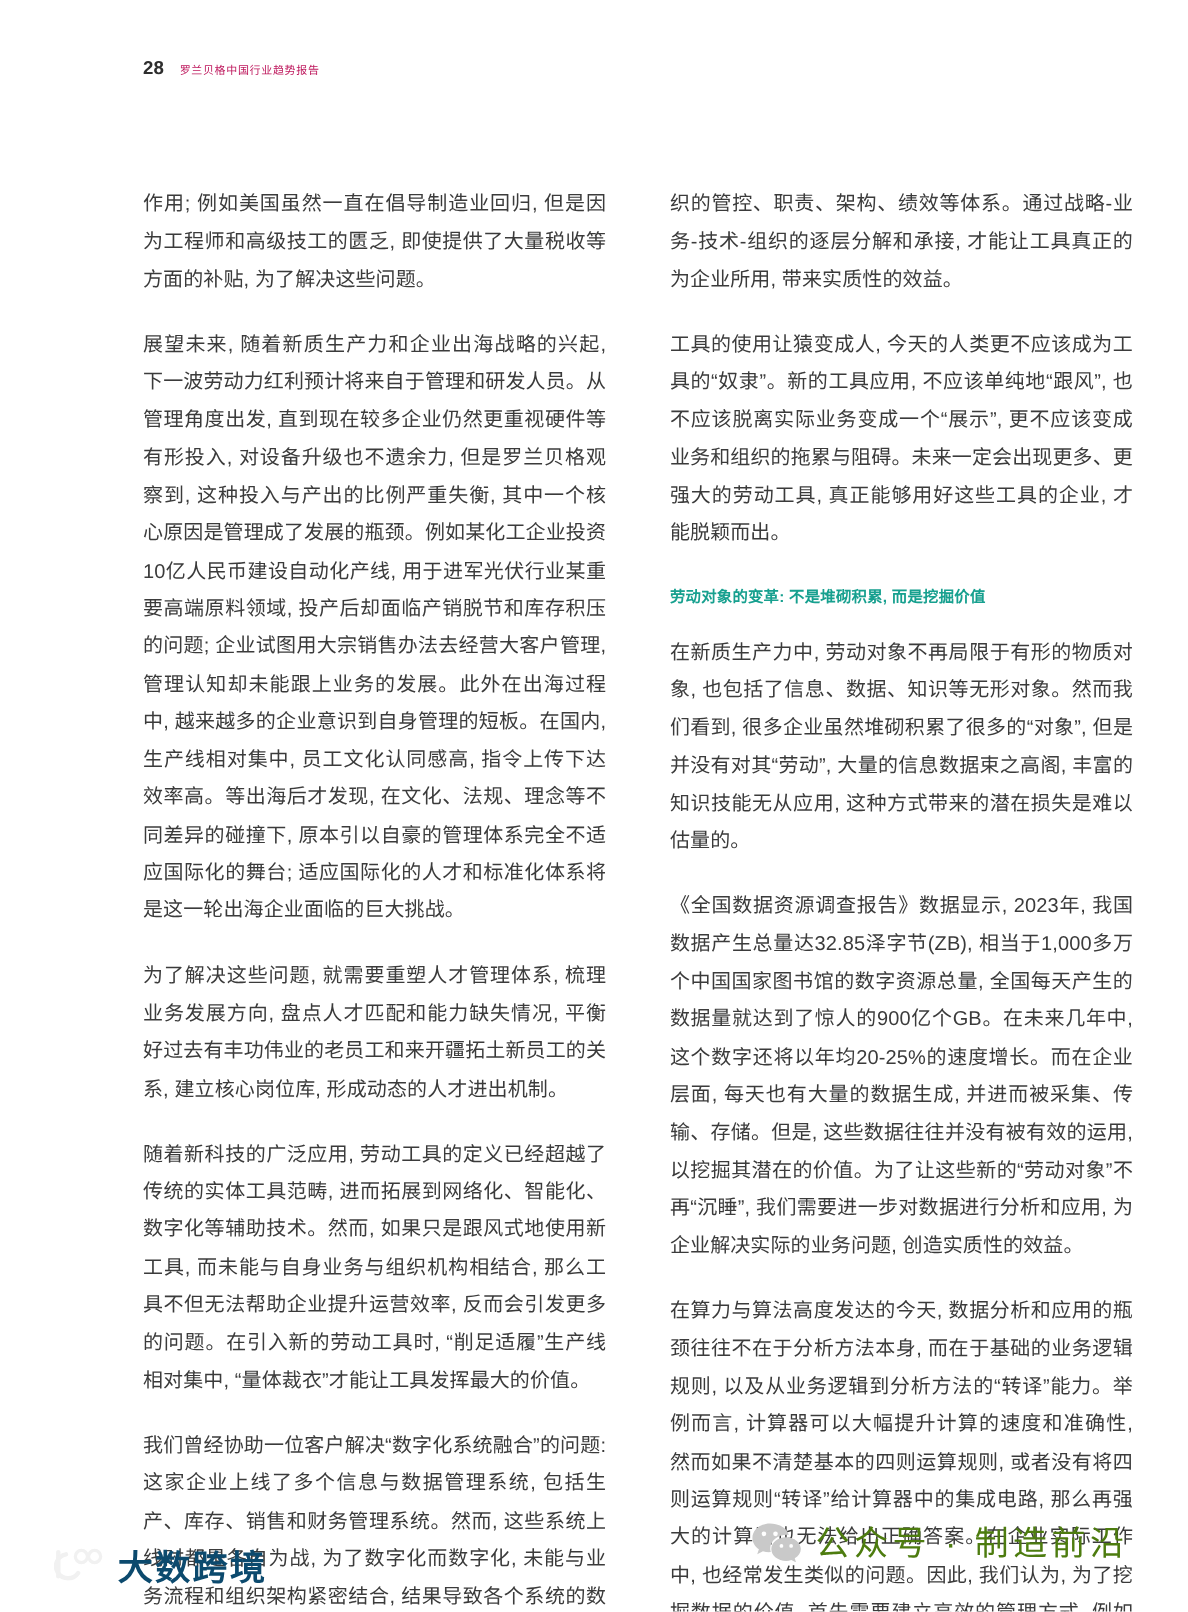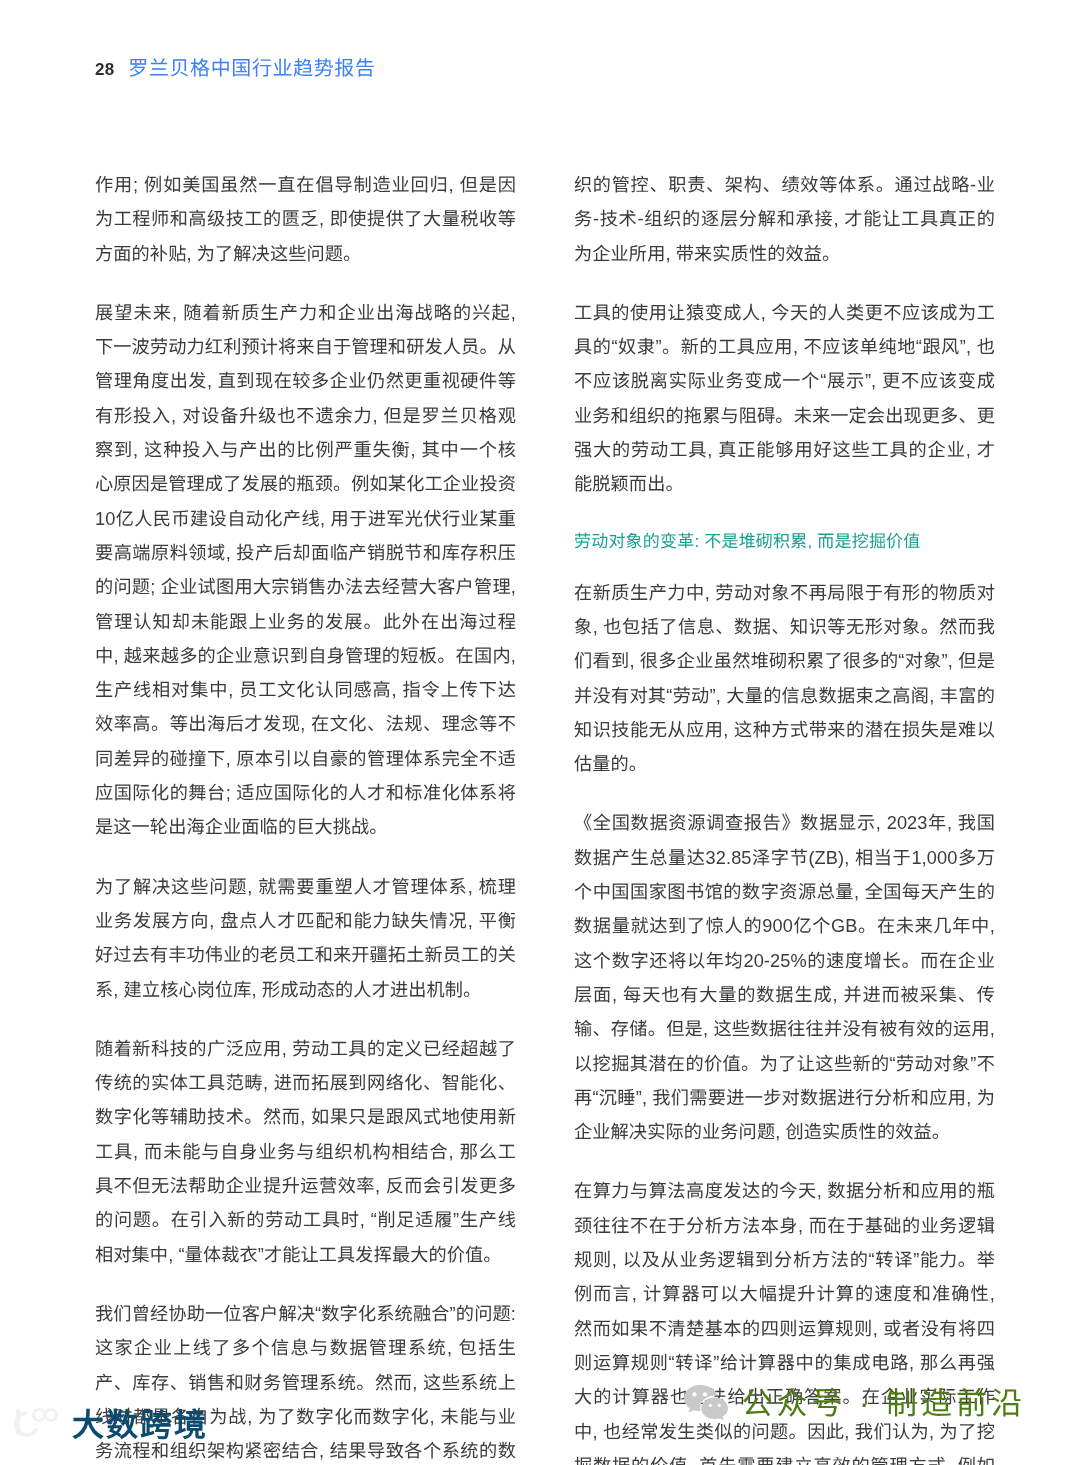--- a/index.html
+++ b/index.html
@@ -15,42 +15,43 @@
     overflow: hidden;
     font-family: "Liberation Sans", "DejaVu Sans", sans-serif;
     color: #3a3a3a;
     -webkit-font-smoothing: antialiased;
   }
 
   .page {
     position: absolute;
     inset: 0;
     background: #ffffff;
+    margin-left: 35px;
   }
 
   
   .running-head {
     position: absolute;
     top: 52px;
     left: 95px;
     display: flex;
     align-items: baseline;
     gap: 14px;
     white-space: nowrap;
   }
   .page-number {
     font-size: 17px;
     font-weight: bold;
     color: #2e2e2e;
     letter-spacing: 0.2px;
   }
   .head-title {
-    font-size: 20px;
+    font-size: 10px;
     font-weight: normal;
-    color: #3b82f6;
+    color: #be185d;
     letter-spacing: 0.6px;
   }
 
   
   .columns {
     position: absolute;
     top: 168px;
     left: 95px;
     width: 900px;
     display: flex;
@@ -67,23 +68,23 @@
     color: #3b3b3b;
     text-align: justify;
     text-justify: inter-ideograph;
     letter-spacing: 0.1px;
     word-break: break-all;
   }
   p.para:last-child { margin-bottom: 0; }
 
   h2.section-heading {
     margin: 16px 0 19px 0;
-    font-size: 17px;
+    font-size: 14px;
     line-height: 30px;
-    font-weight: normal;
+    font-weight: bold;
     color: #17a08f;
     letter-spacing: 0.2px;
   }
   h2.section-heading.tight-top { margin-top: 6px; }
 
   
   .watermark {
     position: absolute;
     display: flex;
     align-items: center;

